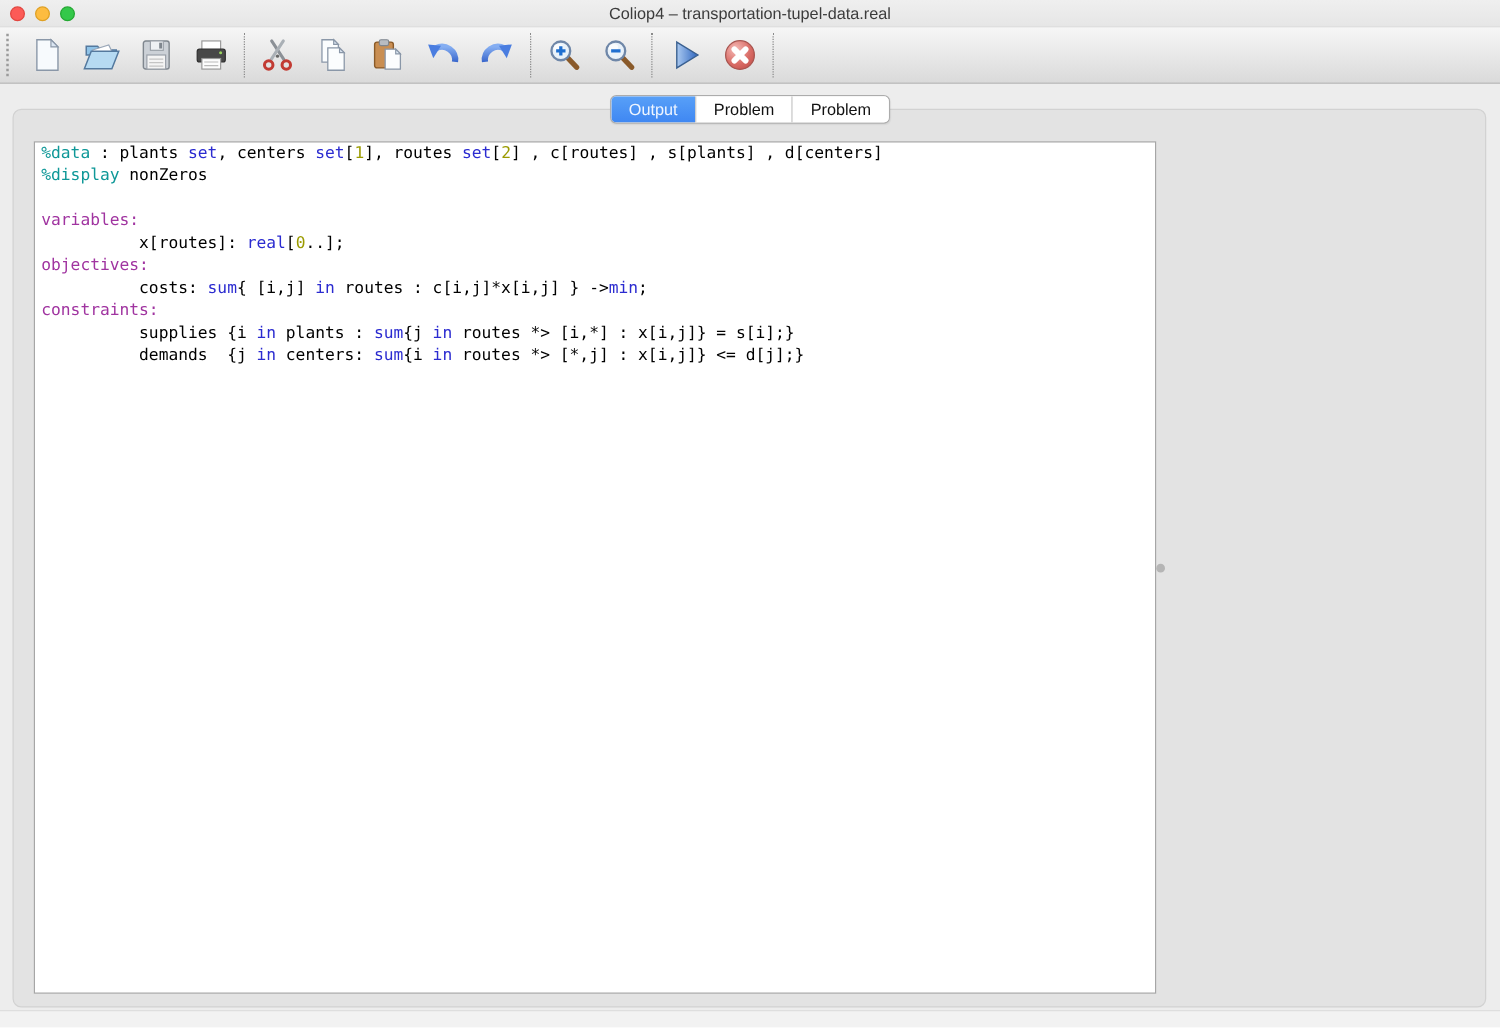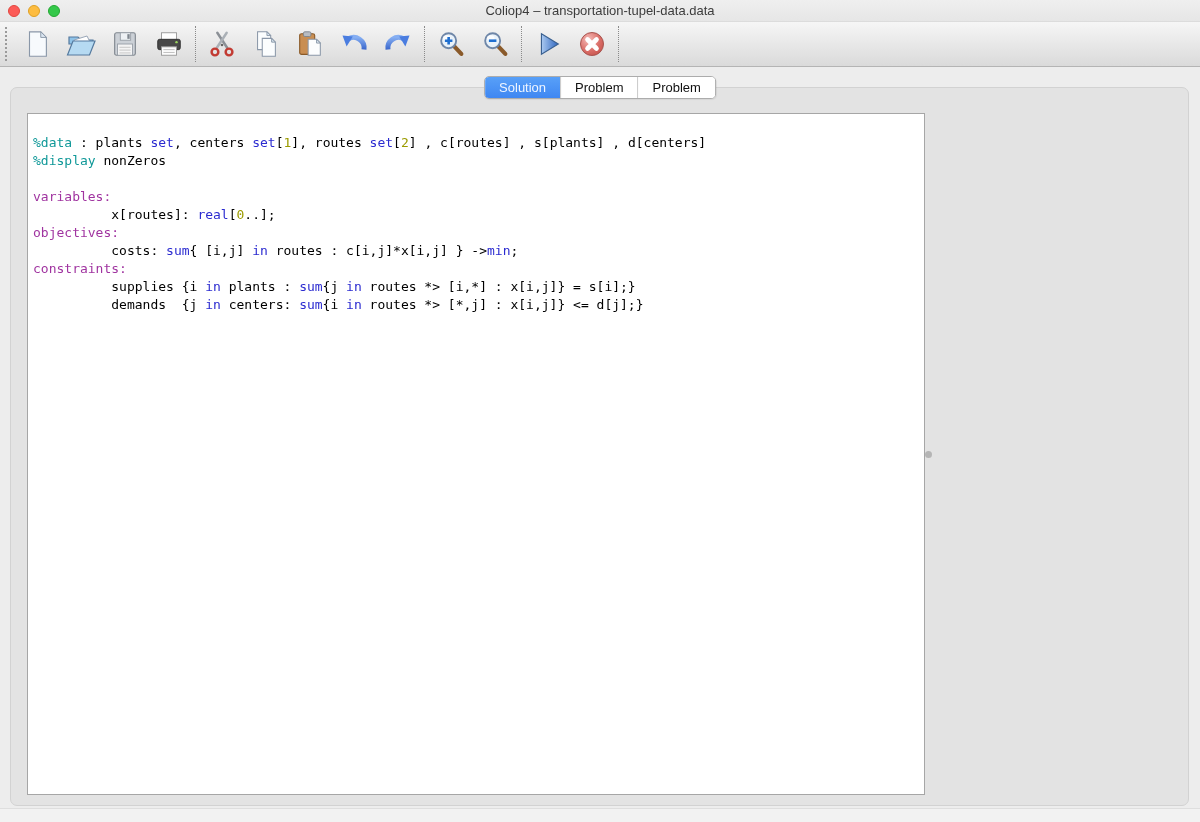--- a/index.html
+++ b/index.html
@@ -36,21 +36,21 @@
           display:flex; height:23px; border:1px solid #acacac; border-radius:5px;
           overflow:hidden; background:#fff; box-shadow:0 1px 1px rgba(0,0,0,0.06); }
   .tab { padding:0 14px; line-height:22px; font-size:13px; color:#111; background:#fff;
          border-left:1px solid #c9c9c9; white-space:nowrap; }
   .tab:first-child { border-left:none; }
   .tab.selected { background:linear-gradient(#58a0f8,#3f87f2); color:#eef5ff; }
 
   
   .editor-panel { position:absolute; left:27px; top:113px; width:898px; height:682px;
                   background:#fff; border:1px solid #a6a6a6; overflow:hidden; }
-  .code { margin:0; padding:20px 5px; font-family:"DejaVu Sans Mono", monospace;
+  .code { margin:0; padding:0 5px; font-family:"DejaVu Sans Mono", monospace;
           font-size:13px; line-height:18px; white-space:pre; color:#000; }
   .code div { height:18px; }
 
   
   .split-dot { position:absolute; left:925px; top:451px; width:7px; height:7px;
                border-radius:50%; background:#b5b5b5; }
 
   
   .files-panel { position:absolute; left:932px; top:113px; width:245px; height:682px;
                  background:#fff; border:1px solid #a6a6a6; padding:7px 8px; }
@@ -65,21 +65,21 @@
 <body>
 
 <div class="window">
 
   <div class="titlebar">
     <div class="traffic">
       <div class="light close"></div>
       <div class="light min"></div>
       <div class="light max"></div>
     </div>
-    <div class="title">Coliop4 – transportation-tupel-data.data</div>
+    <div class="title">Coliop4 – transportation-tupel-data.real</div>
   </div>
 
   <div class="toolbar">
     <div class="tb-handle"></div>
 
     <div class="tbtn">
       <svg width="30" height="30" viewBox="0 0 32 32">
         <path d="M8 3h12l6 6v20H8z" fill="#f7fafd" stroke="#8a97a8" stroke-width="1.2"></path>
         <path d="M20 3l6 6h-6z" fill="#dbe6f2" stroke="#8a97a8" stroke-width="1"></path>
       </svg>
@@ -209,21 +209,21 @@
         <path d="M11.5 11.5L20.5 20.5M20.5 11.5L11.5 20.5" stroke="#ffffff" stroke-width="4.6" stroke-linecap="round"></path>
       </svg>
     </div>
 
     <div class="tb-sep"></div>
   </div>
 
   <div class="pane"></div>
 
   <div class="tabs">
-    <div class="tab selected">Solution</div>
+    <div class="tab selected">Output</div>
     <div class="tab">Problem</div>
     <div class="tab">Problem</div>
   </div>
 
   <div class="editor-panel">
     <pre class="code"><div><span style="color: rgb(15, 152, 152);">%data</span><span style="color: rgb(0, 0, 0);"> : plants </span><span style="color: rgb(43, 43, 208);">set</span><span style="color: rgb(0, 0, 0);">, centers </span><span style="color: rgb(43, 43, 208);">set</span><span style="color: rgb(0, 0, 0);">[</span><span style="color: rgb(155, 155, 0);">1</span><span style="color: rgb(0, 0, 0);">], routes </span><span style="color: rgb(43, 43, 208);">set</span><span style="color: rgb(0, 0, 0);">[</span><span style="color: rgb(155, 155, 0);">2</span><span style="color: rgb(0, 0, 0);">] , c[routes] , s[plants] , d[centers]</span></div><div><span style="color: rgb(15, 152, 152);">%display</span><span style="color: rgb(0, 0, 0);"> nonZeros</span></div><div>&nbsp;</div><div><span style="color: rgb(160, 52, 160);">variables:</span></div><div><span style="color: rgb(0, 0, 0);">          x[routes]: </span><span style="color: rgb(43, 43, 208);">real</span><span style="color: rgb(0, 0, 0);">[</span><span style="color: rgb(155, 155, 0);">0</span><span style="color: rgb(0, 0, 0);">..];</span></div><div><span style="color: rgb(160, 52, 160);">objectives:</span></div><div><span style="color: rgb(0, 0, 0);">          costs: </span><span style="color: rgb(43, 43, 208);">sum</span><span style="color: rgb(0, 0, 0);">{ [i,j] </span><span style="color: rgb(43, 43, 208);">in</span><span style="color: rgb(0, 0, 0);"> routes : c[i,j]*x[i,j] } -&gt;</span><span style="color: rgb(43, 43, 208);">min</span><span style="color: rgb(0, 0, 0);">;</span></div><div><span style="color: rgb(160, 52, 160);">constraints:</span></div><div><span style="color: rgb(0, 0, 0);">          supplies {i </span><span style="color: rgb(43, 43, 208);">in</span><span style="color: rgb(0, 0, 0);"> plants : </span><span style="color: rgb(43, 43, 208);">sum</span><span style="color: rgb(0, 0, 0);">{j </span><span style="color: rgb(43, 43, 208);">in</span><span style="color: rgb(0, 0, 0);"> routes *&gt; [i,*] : x[i,j]} = s[i];}</span></div><div><span style="color: rgb(0, 0, 0);">          demands  {j </span><span style="color: rgb(43, 43, 208);">in</span><span style="color: rgb(0, 0, 0);"> centers: </span><span style="color: rgb(43, 43, 208);">sum</span><span style="color: rgb(0, 0, 0);">{i </span><span style="color: rgb(43, 43, 208);">in</span><span style="color: rgb(0, 0, 0);"> routes *&gt; [*,j] : x[i,j]} &lt;= d[j];}</span></div></pre>
   </div>
 
   <div class="split-dot"></div>
 

